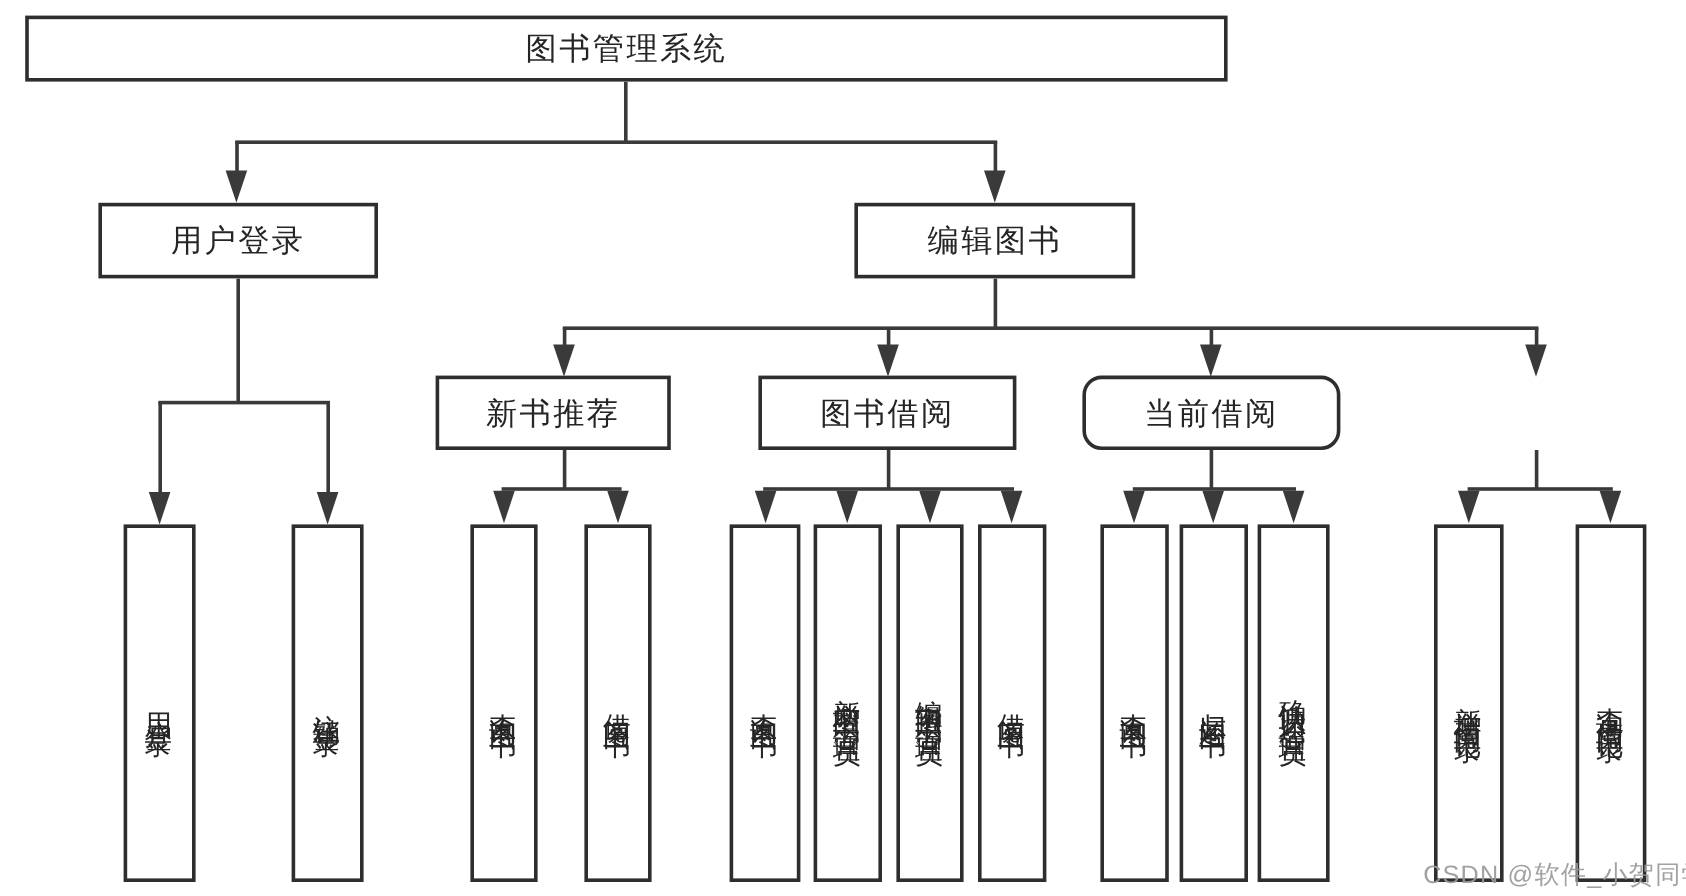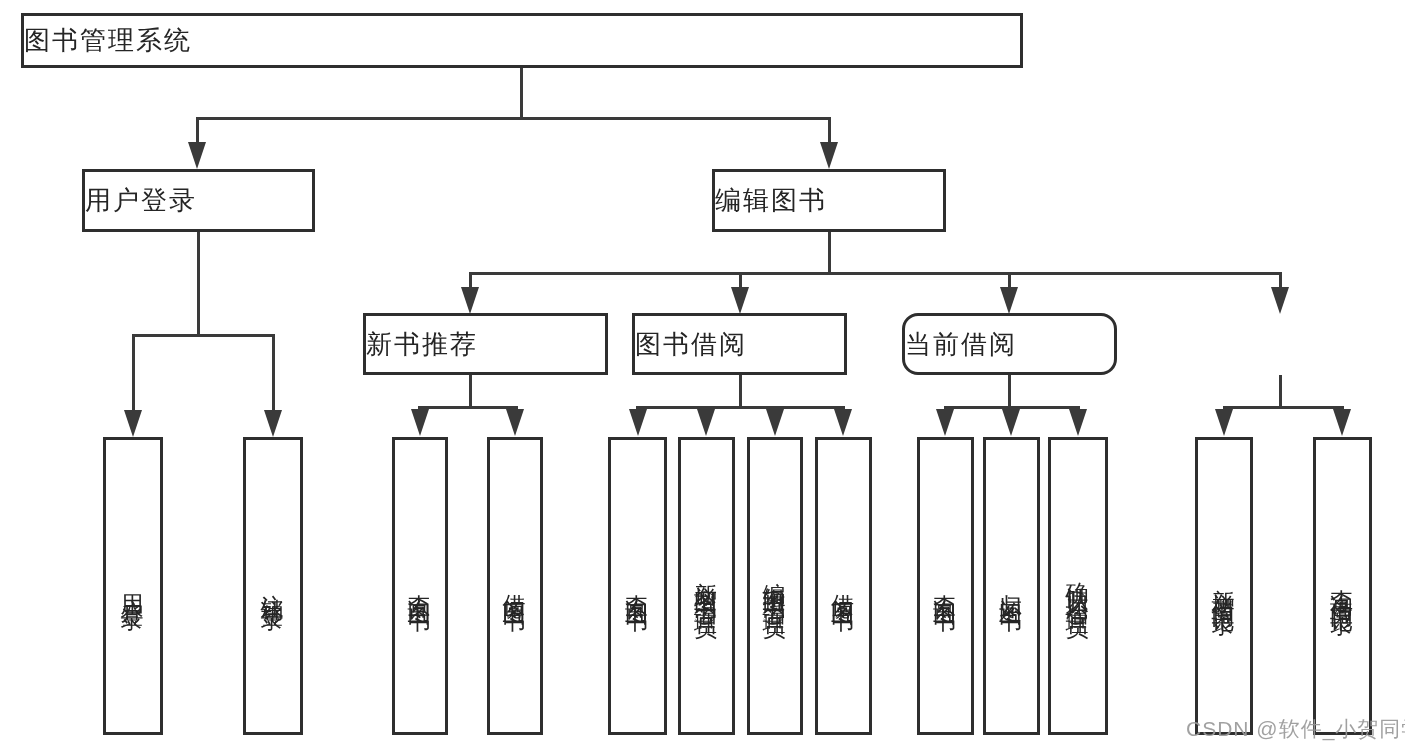--- a/index.html
+++ b/index.html
@@ -12,20 +12,21 @@
     font-family: "Liberation Sans", "DejaVu Sans", sans-serif;
   }
   
   .hbox {
     position: absolute;
     box-sizing: border-box;
     border: 3px solid #2e2e2e;
     background: #ffffff;
     display: flex;
     align-items: center;
+    justify-content: center;
     font-size: 26px;
     letter-spacing: 2px;
     color: #252525;
     z-index: 2;
   }
   
   .vbox {
     position: absolute;
     top: 437px;
     height: 298px;
@@ -102,21 +103,21 @@
   <div class="line" style="left:469px; top:272px; width:813px; height:3px;"></div>
   <div class="line" style="left:469px; top:273px; width:3px; height:16px;"></div>
   <div class="head" style="left:461px; top:287px;"></div>
   <div class="line" style="left:739px; top:273px; width:3px; height:16px;"></div>
   <div class="head" style="left:731px; top:287px;"></div>
   <div class="line" style="left:1008px; top:273px; width:3px; height:16px;"></div>
   <div class="head" style="left:1000px; top:287px;"></div>
   <div class="line" style="left:1279px; top:273px; width:3px; height:16px;"></div>
   <div class="head" style="left:1271px; top:287px;"></div>
 
-  <div class="hbox" style="left:363px; top:313px; width:245px; height:62px;">
+  <div class="hbox" style="left:363px; top:313px; width:196px; height:62px;">
     <span>新书推荐</span>
   </div>
   <div class="hbox" style="left:632px; top:313px; width:215px; height:62px;">
     <span>图书借阅</span>
   </div>
   <div class="hbox" style="left:902px; top:313px; width:215px; height:62px;border-radius:16px;">
     <span>当前借阅</span>
   </div>
 
   <div class="line" style="left:469px; top:375px; width:3px; height:33px;"></div>

